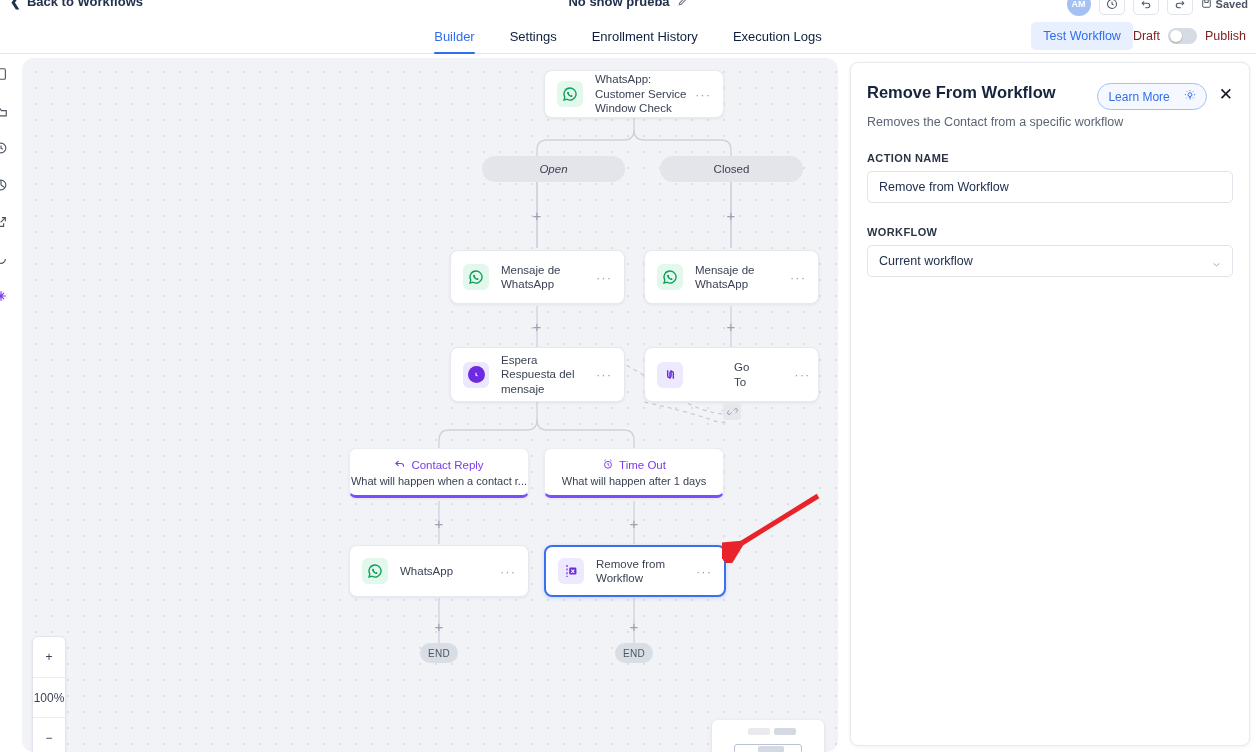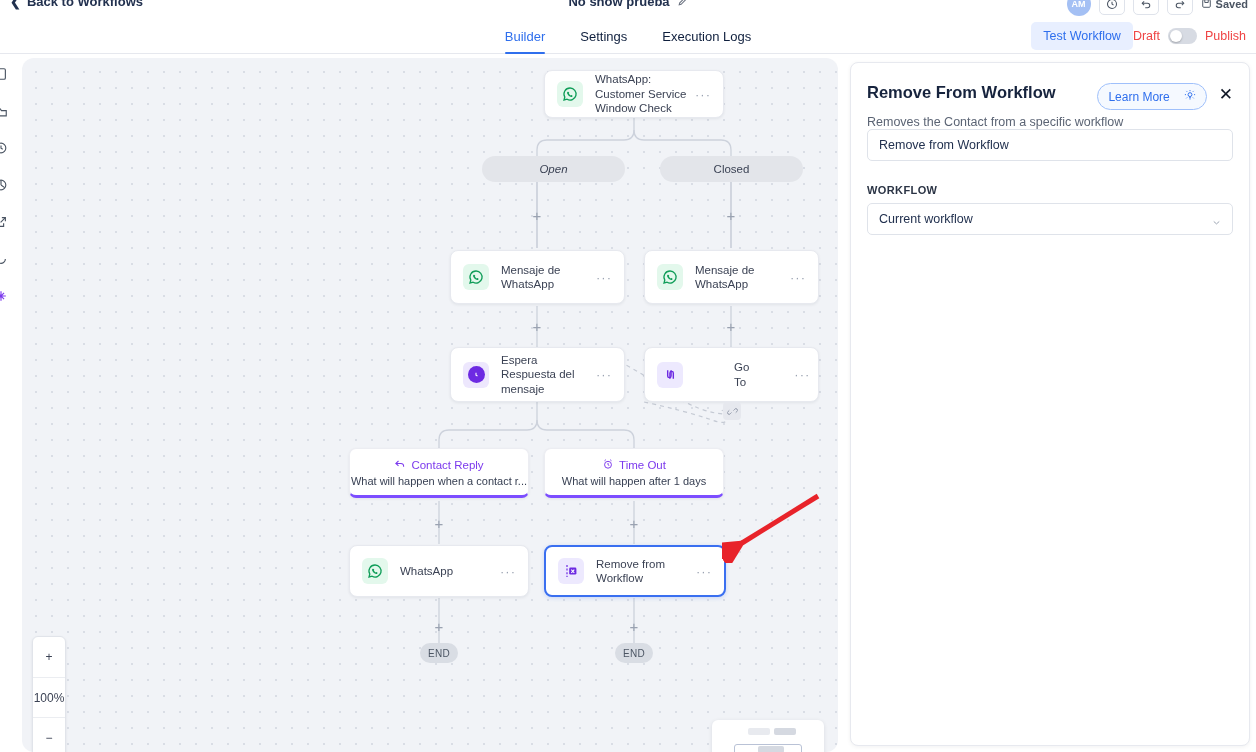--- a/index.html
+++ b/index.html
@@ -68,21 +68,21 @@
   }
   .head-actions {
     position: absolute; right: 10px; top: 0; height: 36px;
     display: flex; align-items: center; 
   }
   .test-wf-btn {
     background: #e8efff; color: #2f6fed; font-size: 12.5px;
     padding: 7px 12px; border-radius: 5px; border: none; cursor: pointer;
     font-family: inherit;
   }
-  .toggle-wrap { display: flex; align-items: center; gap: 8px; font-size: 12.5px; color: #ef4444; }
+  .toggle-wrap { display: flex; align-items: center; gap: 8px; font-size: 12.5px; color: #7f1d1d; }
   .toggle {
     width: 29px; height: 16px; border-radius: 9px; background: #d7dbe3;
     position: relative; cursor: pointer;
   }
   .toggle .knob {
     position: absolute; left: 2px; top: 2px; width: 12px; height: 12px;
     border-radius: 50%; background: #fff; box-shadow: 0 1px 2px rgba(0,0,0,.25);
   }
 
   
@@ -264,20 +264,21 @@
         </span>
         <span>Saved</span>
       </div>
     </div>
   </div>
 
   <div class="tabsrow">
     <div class="tabs">
       <div class="tab active">Builder</div>
       <div class="tab">Settings</div>
+      <div class="tab">Enrollment History</div>
       <div class="tab">Execution Logs</div>
     </div>
     <div class="head-actions">
       <button class="test-wf-btn">Test Workflow</button>
       <div class="toggle-wrap">
         <span>Draft</span>
         <div class="toggle">
             <div class="knob"></div>
           </div>
         <span>Publish</span>
@@ -525,20 +526,21 @@
             <circle cx="8" cy="7.5" r="2.6"></circle>
               <path d="M6.8 11.6h2.4"></path>
             <path d="M8 1.5v1.4M8 12.6V14M2.6 7.5H1.2M14.8 7.5h-1.4M4.1 3.6l-1-1M12.9 12.4l-1-1M11.9 3.6l1-1M4.1 11.4l-1 1"></path>
           </svg>
         </span>
       </button>
       <div class="close-x">✕</div>
     </div>
     <div class="panel-sub">Removes the Contact from a specific workflow</div>
 
+    <div class="field-label">ACTION NAME</div>
     <input class="field-input" value="Remove from Workflow" style="">
 
     <div class="field-label">WORKFLOW</div>
     <div class="select-wrap">
       <input class="field-input" readonly="" value="Current workflow" style="">
       <span class="select-chev">
         <svg width="11" height="11" viewBox="0 0 16 16" fill="none" stroke="#98a1b0" stroke-width="1.4">
           <path d="M4 6.5L8 10l4-3.5"></path>
         </svg>
       </span>

